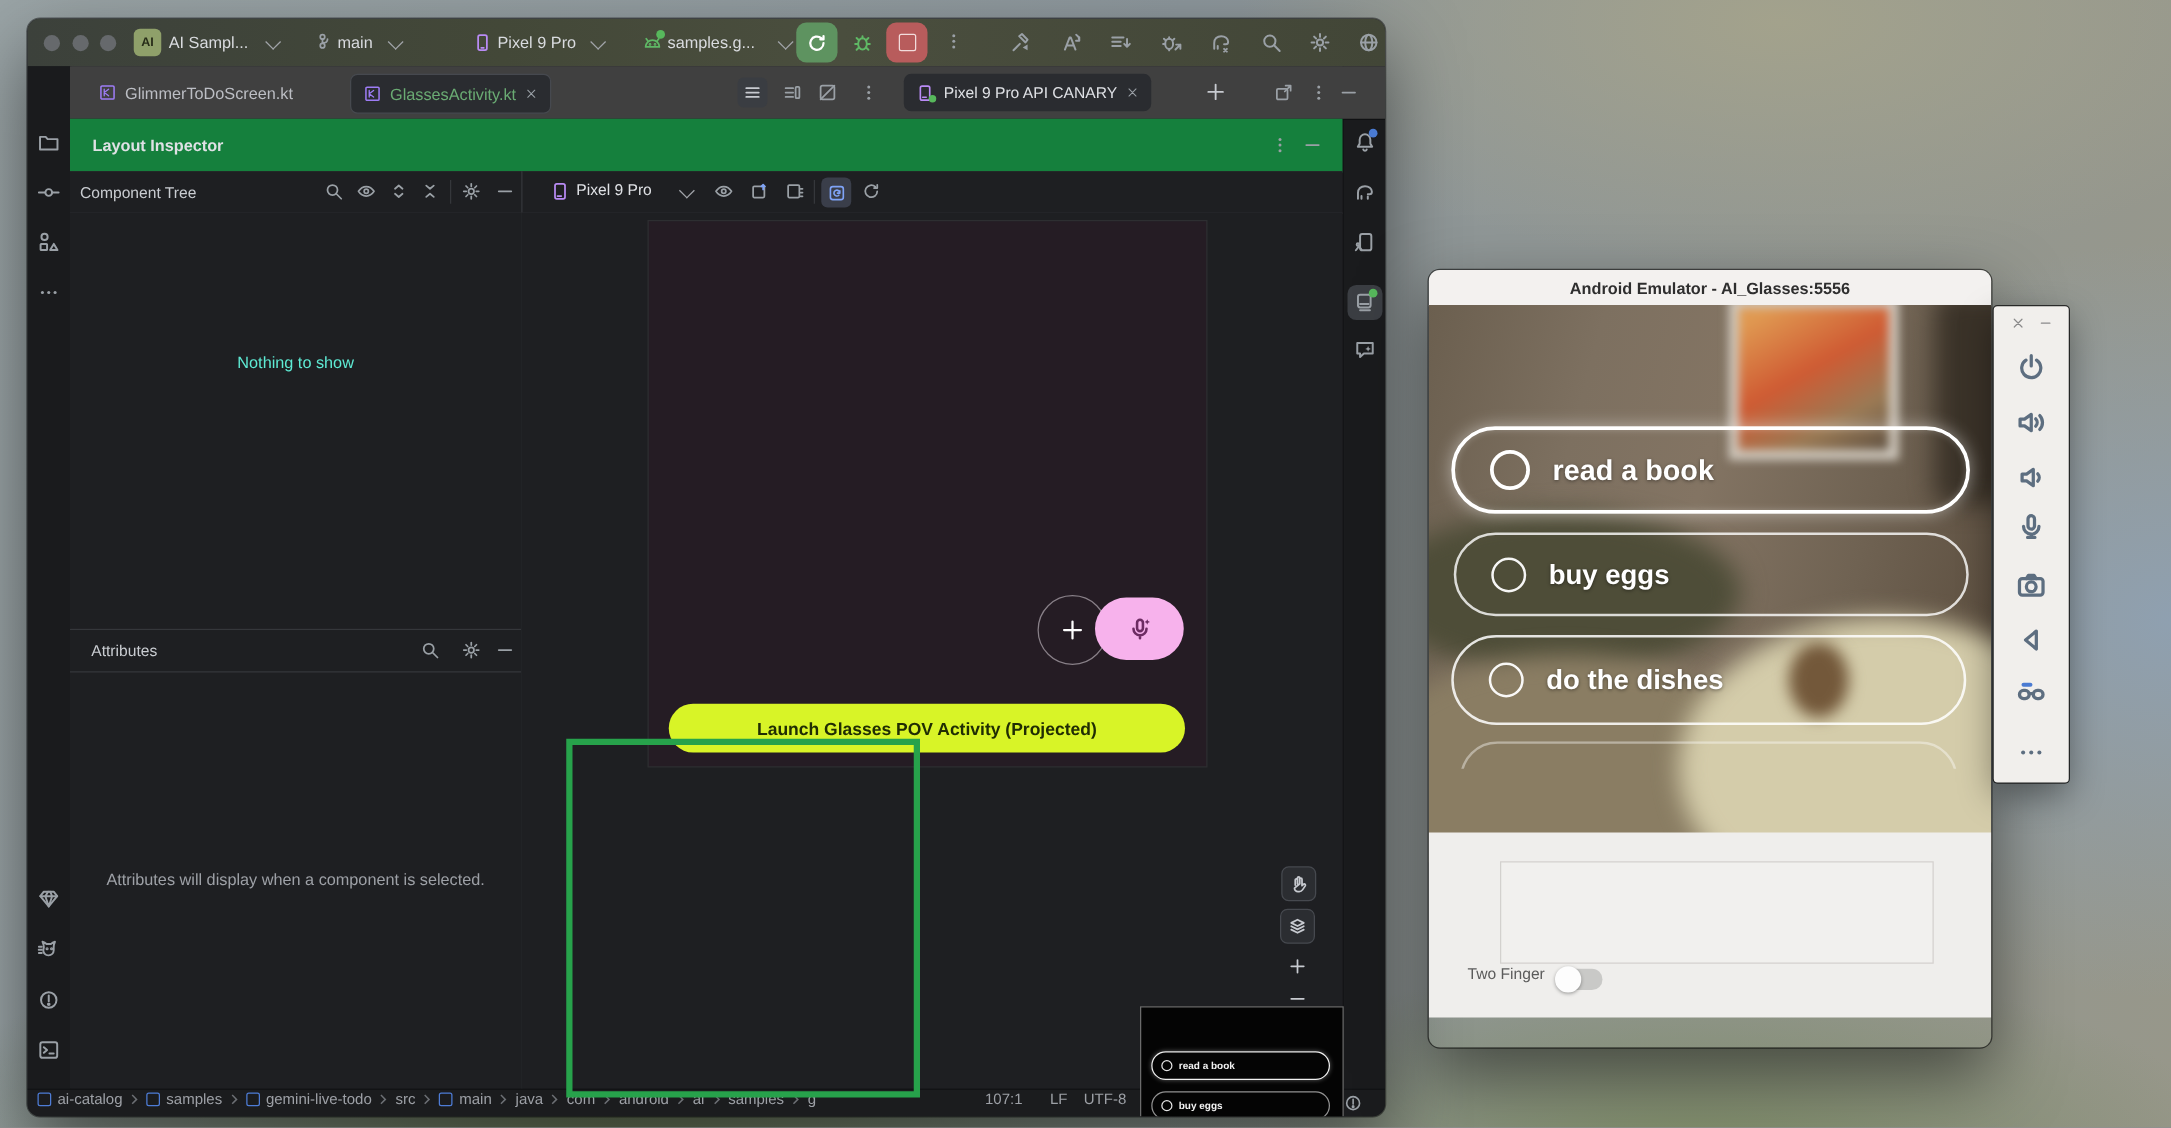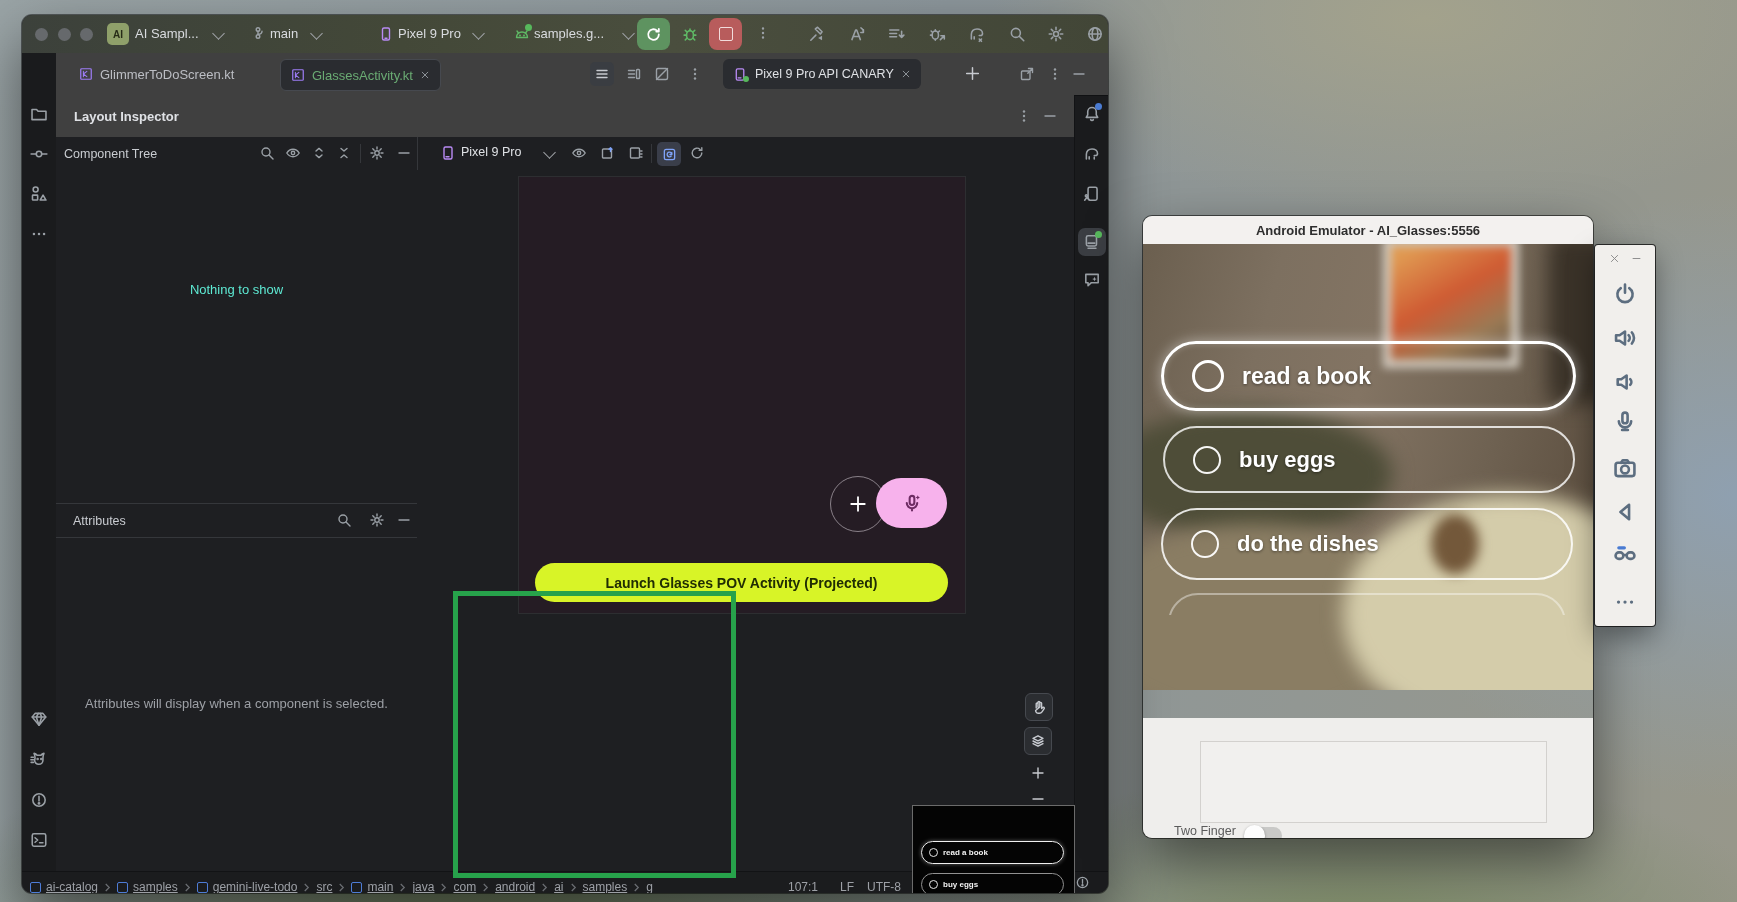--- a/index.html
+++ b/index.html
@@ -39,28 +39,28 @@
   .stopsq{width:12px;height:12px;border:1.8px solid #f2dcdc;border-radius:2px;}
   .tabstrip{left:34px;top:38px;width:1052px;height:42px;background:#404040;border-bottom:1px solid #101113;}
   .tab{top:6px;height:30px;border-radius:6px;display:flex;align-items:center;gap:7px;padding:0 10px;}
   .tab.active{background:#2a2c30;border:1px solid #46494f;}
   .tablabel{font-size:13px;}
   .rail{background:#1a1b1d;}
   .lrail{left:0;top:38px;width:34px;height:818px;border-right:1px solid #121315;}
   .rrail{left:1052px;top:38px;width:34px;height:818px;border-left:1px solid #121315;}
   .railic{left:8px;width:18px;height:18px;}
   .rchip{left:3px;width:28px;height:28px;border-radius:7px;background:#3b3e43;}
-  .insphdr{left:34px;top:80px;width:1018px;height:42px;border-bottom:1px solid #35373b;background:#404040;}
+  .insphdr{left:34px;top:80px;width:1018px;height:42px;border-bottom:1px solid #35373b;background:#15803d;}
   .paneltitle{font-size:13px;font-weight:bold;color:#dfe1e5;}
   .toolrow{height:33px;border-bottom:1px solid #35373b;background:#1e1f22;}
   .toollabel{font-size:12.5px;color:#c9ccd1;}
   .vdiv{width:1px;background:#35373b;}
   .emptytext{font-size:13px;color:#5eead4;text-align:center;width:100%;}
   .statusbar{left:0;top:856px;width:1086px;height:22px;background:#1b1c1e;border-top:1px solid #121315;
-    display:flex;align-items:flex-end;font-size:12px;color:#9da0a6;text-decoration:underline;}
+    display:flex;align-items:flex-start;font-size:12px;color:#9da0a6;}
   .bc{display:flex;align-items:center;gap:5px;}
   .bcmod{width:9px;height:9px;border:1.5px solid #4e7cd6;border-radius:2px;}
   .statright{position:absolute;font-size:12px;color:#9da0a6;white-space:nowrap;}
   
   .render{left:395px;top:155px;width:657px;height:701px;background:#1e1f22;}
   .phone{left:102px;top:7px;width:446px;height:436px;background:#251c24;outline:1px solid rgba(255,255,255,.07);}
   .ntpill{left:16px;top:299px;width:413px;height:54px;border-radius:27px;background:#383738;
     border:1px solid rgba(210,200,210,.35);display:flex;align-items:center;}
   .ntph{margin-left:28px;font-style:italic;font-size:15px;color:#c9c3c8;}
   .pluscirc{left:311px;top:299px;width:54px;height:54px;border-radius:50%;
@@ -85,21 +85,21 @@
     background:linear-gradient(105deg,#6b5f4f 0%,#7d7060 25%,#837463 45%,#6f6252 70%,#57493a 100%);}
   .blob{position:absolute;filter:blur(10px);border-radius:50%;}
   .frame{position:absolute;left:240px;top:-6px;width:136px;height:130px;background:#cfc8bd;
     padding:8px;box-sizing:border-box;filter:blur(4px);}
   .frameart{width:100%;height:100%;
     background:linear-gradient(150deg,#e09a52 8%,#cf5b33 45%,#9a7a55 75%,#5f5142 100%);}
   .epill{position:absolute;border-radius:36px;display:flex;align-items:center;gap:18px;
     padding-left:28px;box-sizing:border-box;color:#fff;font-weight:bold;z-index:3;
     text-shadow:0 1px 3px rgba(0,0,0,.45);}
   .eradio{border-radius:50%;flex:none;}
-  .emupanel{left:0;top:502px;width:450px;height:148px;background:#efeeec;}
+  .emupanel{left:0;top:450px;width:450px;height:148px;background:#efeeec;}
   .touchpad{left:57px;top:23px;width:345px;height:80px;border:1.5px solid #d3d1ce;background:#f1f0ee;}
   .tflabel{font-size:12.5px;color:#5b5b5b;}
   .toggle{left:103px;top:109px;width:36px;height:17px;border-radius:9px;background:#c9c9c7;}
   .knob{position:absolute;left:-2px;top:-2px;width:21px;height:21px;border-radius:50%;background:#fdfdfd;
     box-shadow:0 1px 3px rgba(0,0,0,.35);}
   .emutools{left:1595px;top:245px;width:60px;height:381px;background:#f1efec;border-radius:3px;
     box-shadow:0 10px 28px rgba(0,0,0,.4), 0 0 0 1px rgba(20,20,20,.8);}
   .etic{left:17px;}
 </style>
 </head>

